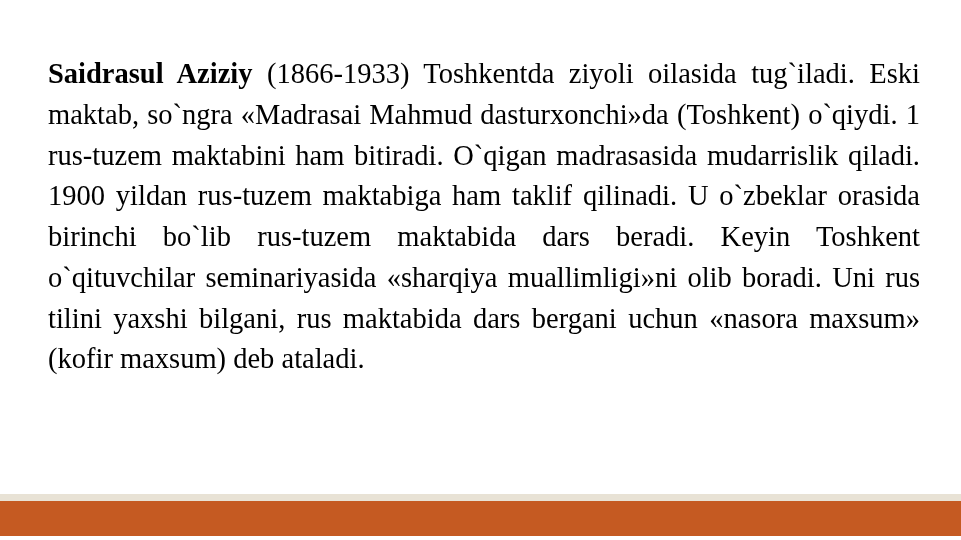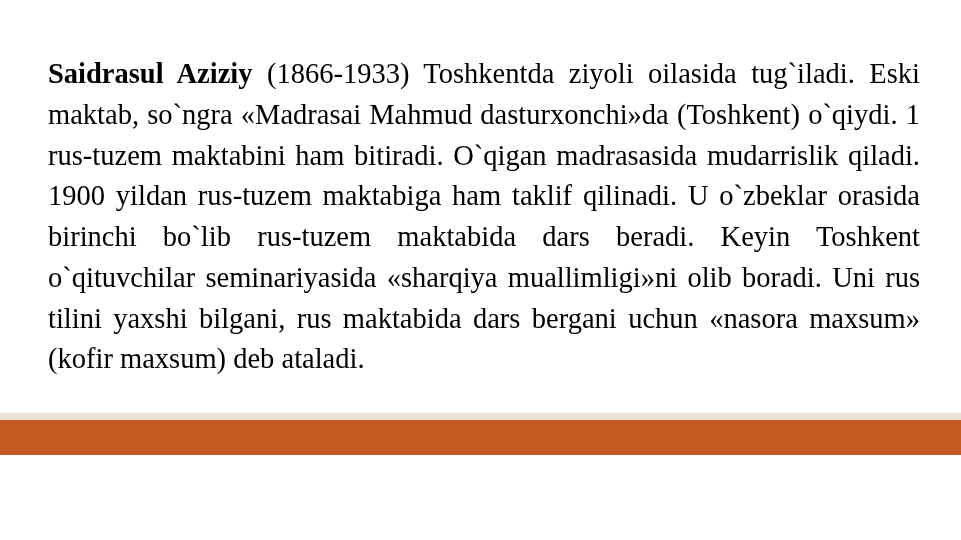--- a/index.html
+++ b/index.html
@@ -9,21 +9,21 @@
   body {
     width: 961px;
     height: 540px;
     background: #ffffff;
     font-family: "Liberation Serif", serif;
     overflow: hidden;
   }
   .slide {
     position: relative;
     width: 961px;
-    height: 455px;
+    height: 536px;
     background: #ffffff;
     box-sizing: border-box;
     border-radius: 19px;
   }
   .content-block {
     position: absolute;
     left: 48px;
     top: 54px;
     width: 872px;
   }

